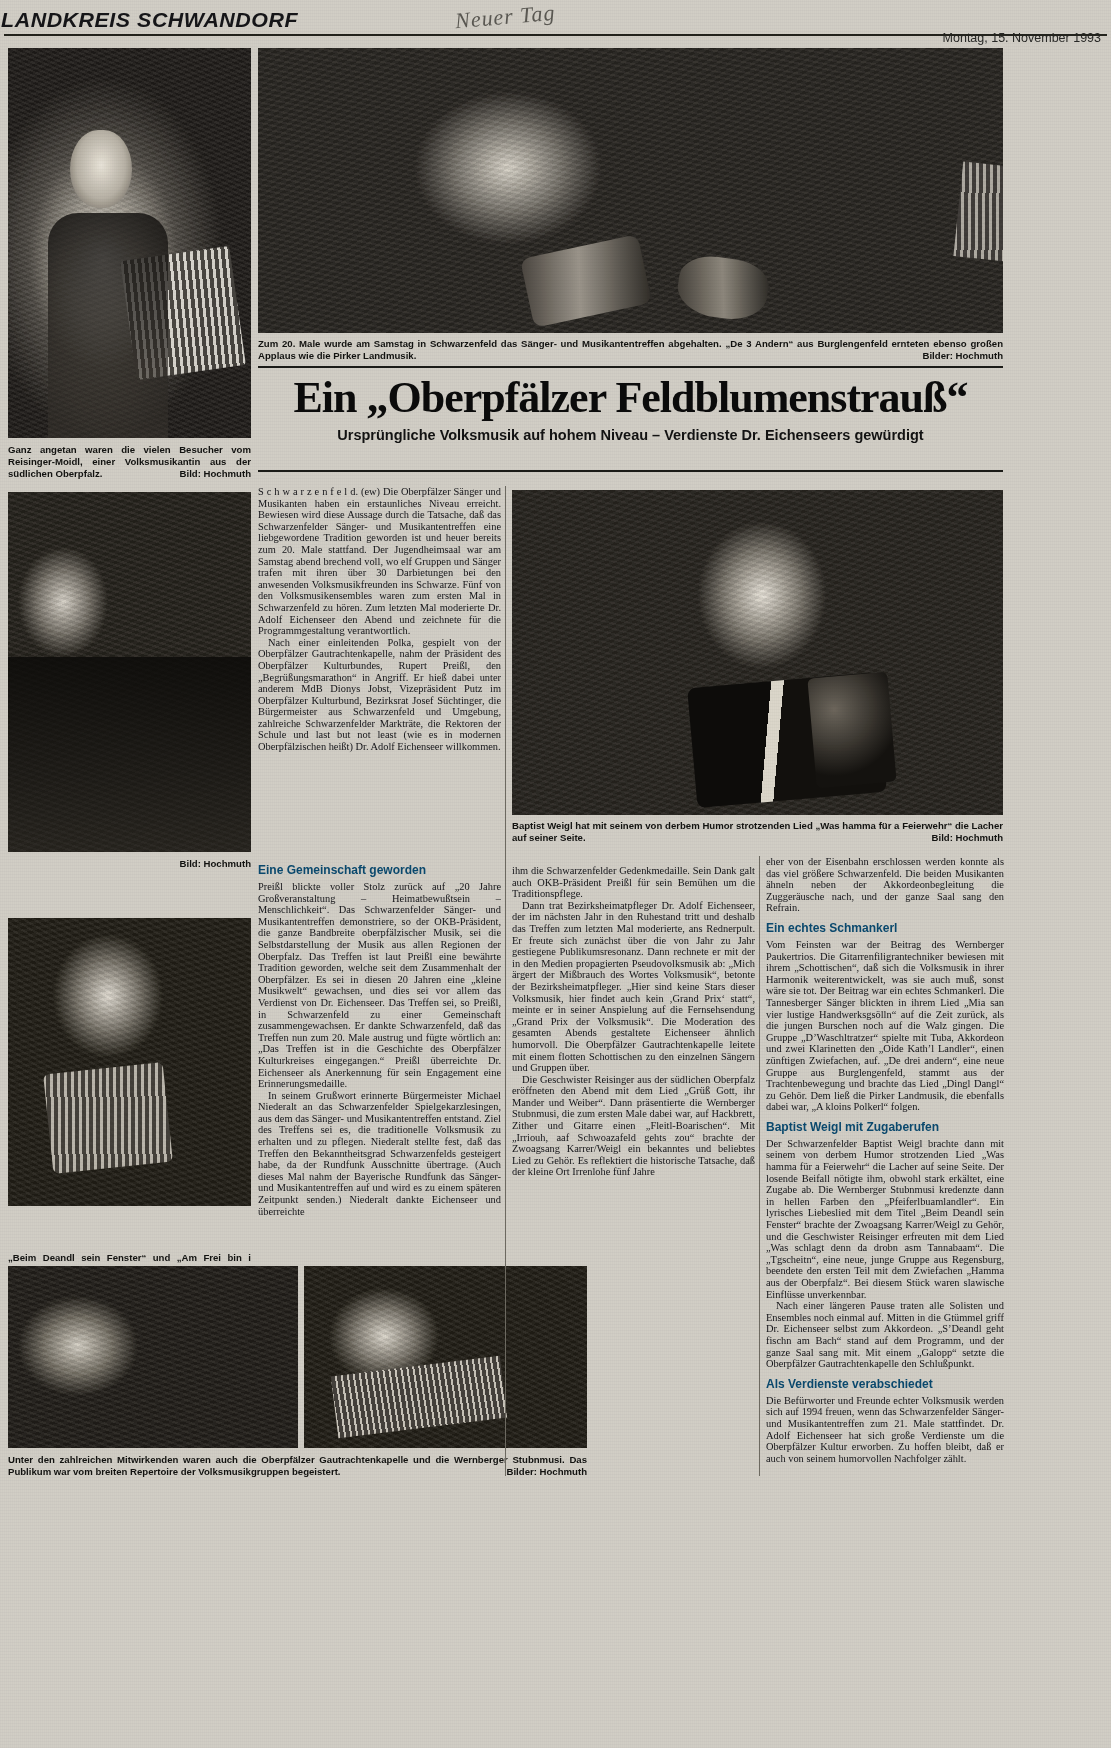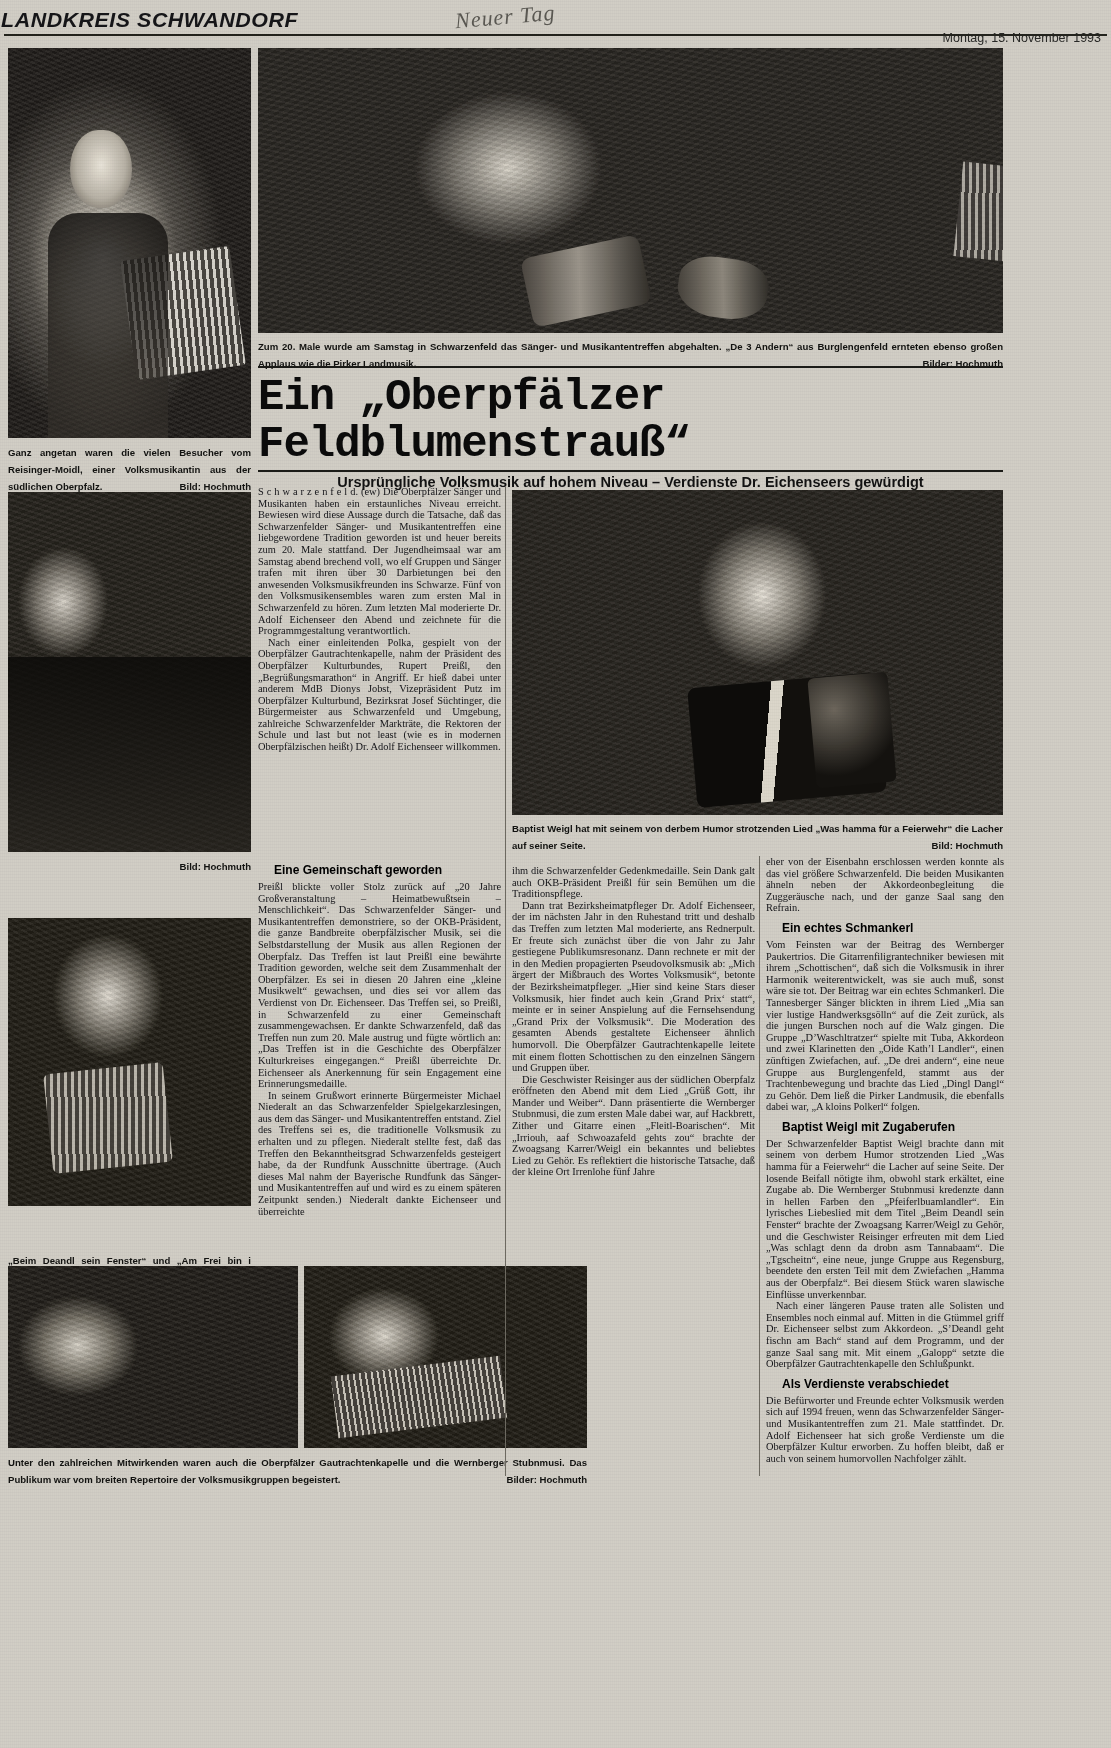--- a/index.html
+++ b/index.html
@@ -87,21 +87,21 @@
   .photo .noise {
     position: absolute;
     inset: 0;
     background-repeat: repeat;
     opacity: .9;
   }
   .cap {
     position: absolute;
     font-family: "Liberation Sans", sans-serif;
     font-size: 9.6px;
-    line-height: 17px;
+    line-height: 12px;
     font-weight: bold;
     color: #141412;
     text-align: justify;
   }
   .cap .credit {
     font-weight: bold;
     font-style: normal;
   }
 
   
@@ -113,22 +113,22 @@
     hyphens: auto;
     color: #16161a;
   }
   .col p { margin: 0 0 0 0; text-indent: 10px; }
   .col p.first { text-indent: 0; }
   .subhead {
     font-family: "Liberation Sans", sans-serif;
     font-weight: bold;
     font-size: 12px;
     line-height: 15px;
-    margin: 7px 0 3px 16px;
-    color: #000000;
+    margin: 7px 0 3px 0;
+    color: #0c4a6e;
   }
 
   
   .hl-band {
     position: absolute;
     left: 258px;
     top: 370px;
     width: 745px;
   }
   .hl-rule-top {
@@ -145,25 +145,26 @@
   }
   .hl-over {
     font-family: "Liberation Sans", sans-serif;
     font-weight: bold;
     font-size: 14.5px;
     text-align: center;
     color: #141414;
     margin-top: 2px;
   }
   .hl-main {
-    font-family: Liberation Mono, monospace;
+    font-family: Liberation Serif, serif;
     font-weight: bold;
     font-size: 44px;
     line-height: 47px;
     letter-spacing: -1px;
+    text-align: center;
     color: #0d0d0d;
     margin-top: 4px;
   }
   .hl-sub {
     font-family: "Liberation Sans", sans-serif;
     font-weight: bold;
     font-size: 14.5px;
     text-align: center;
     color: #141414;
     margin-top: 6px;

